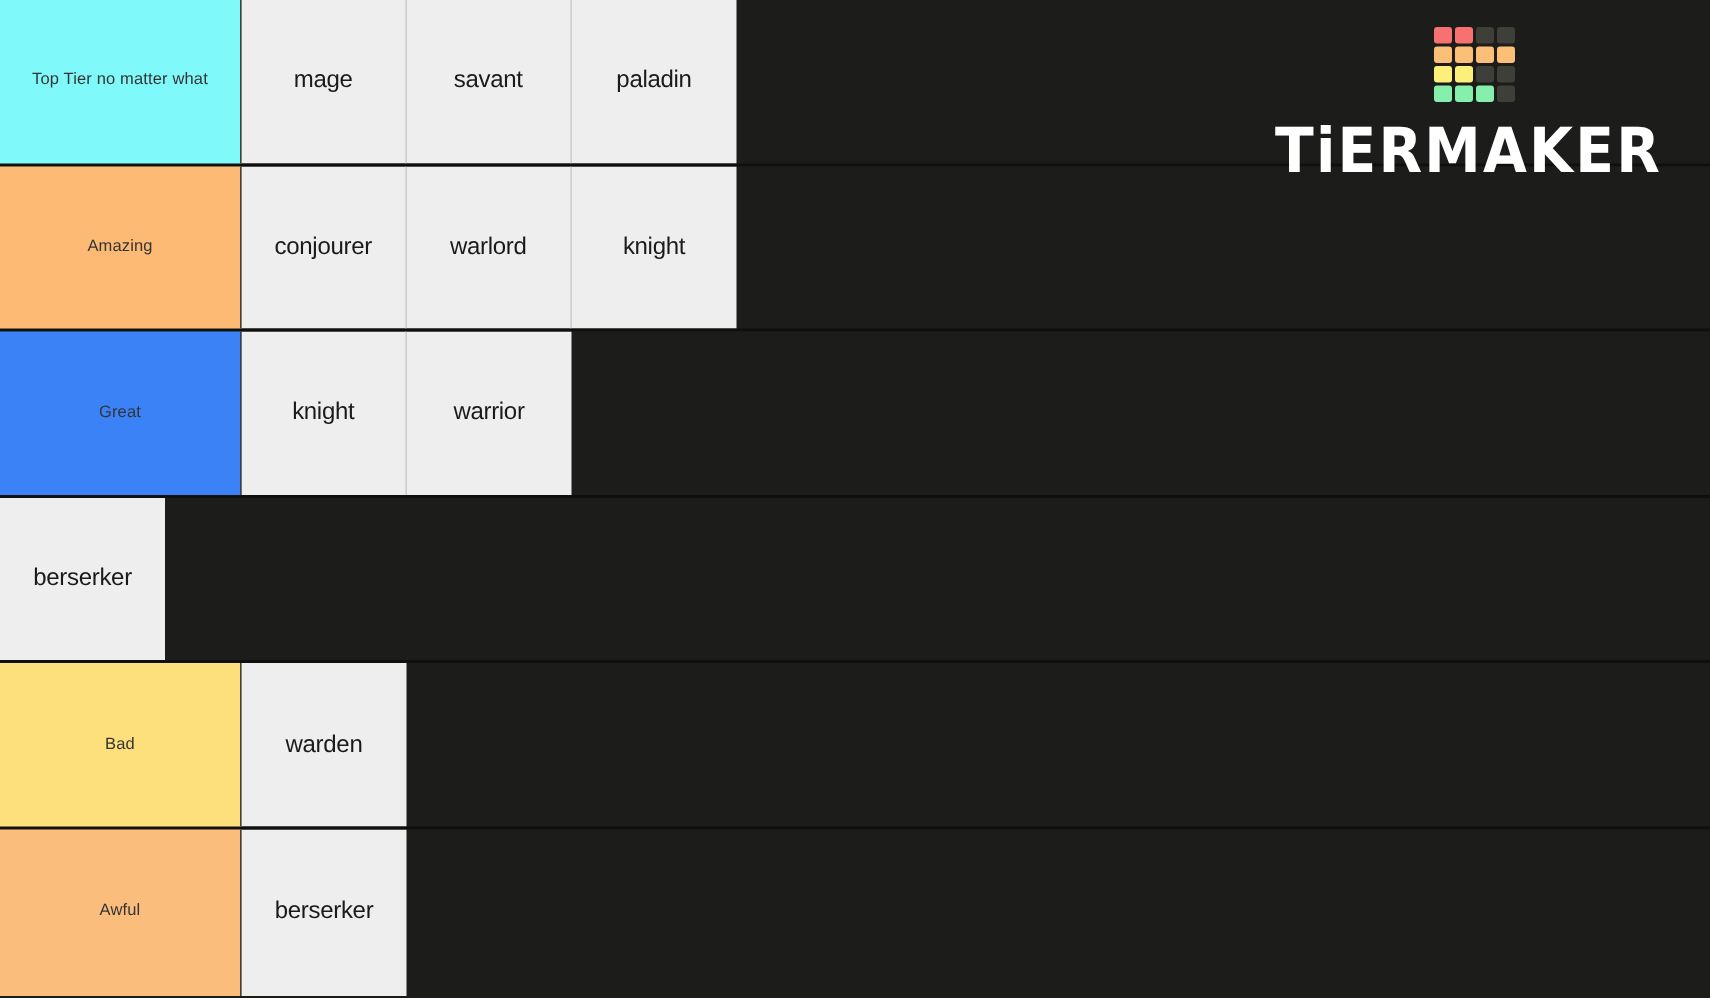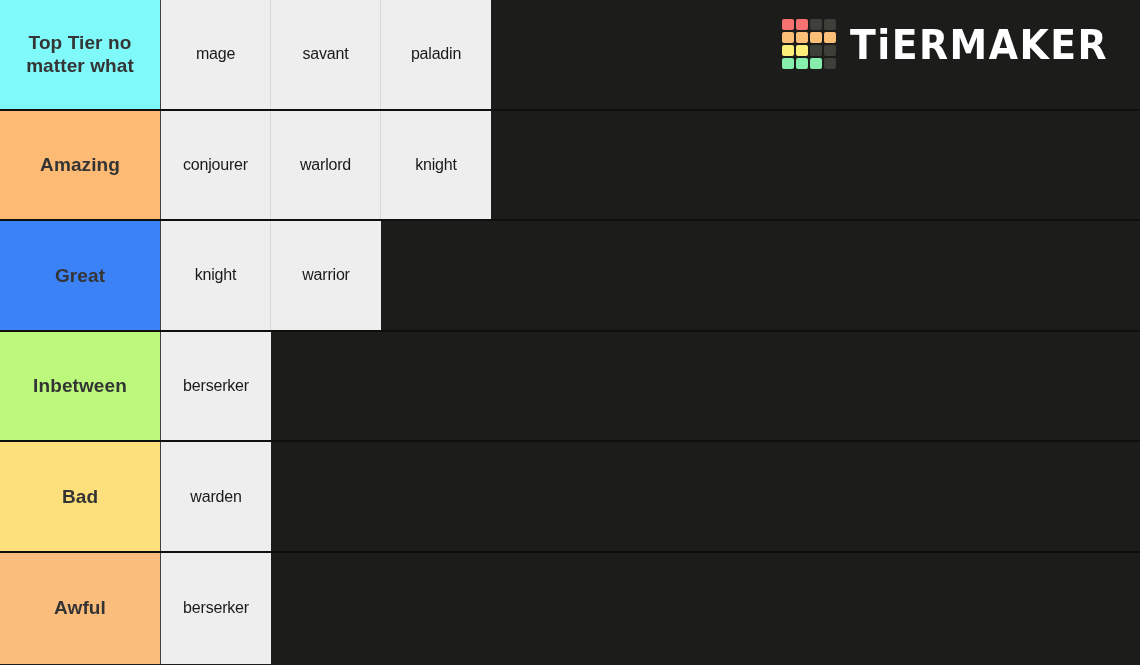--- a/index.html
+++ b/index.html
@@ -12,20 +12,21 @@
   }
 
   #app { position:relative; width:1140px; height:665px; background:#1c1c1a; }
 
   
   .logo {
     position:absolute;
     top:18px; right:24px;
     display:flex; align-items:center; gap:14px;
     height:52px;
+    flex-direction:column;
   }
   .logo-grid {
     display:grid;
     grid-template-columns:repeat(4, 12px);
     grid-template-rows:repeat(4, 11px);
     gap:2px;
   }
   .logo-cell { width:12px; height:11px; border-radius:2px; }
 
   .logo-text {
@@ -55,22 +56,22 @@
   .tier-label {
     flex:0 0 161px;
     width:161px;
     height:100%;
     display:flex;
     align-items:center;
     justify-content:center;
     text-align:center;
     padding:4px 8px;
     color:#343434;
-    font-size:19px;
-    font-weight:700;
+    font-size:11px;
+    font-weight:400;
     line-height:1.25;
     letter-spacing:0.1px;
     border-right:1px solid #44403c;
   }
 
   .tier-items {
     flex:1 1 auto;
     display:flex;
     height:100%;
     min-width:0;
@@ -119,21 +120,20 @@
         </div>
       </div>
       <div class="tier-row">
         <div class="tier-label" style="background: #3b82f6;">Great</div>
         <div class="tier-items">
           <div class="tier-item">knight</div>
           <div class="tier-item">warrior</div>
         </div>
       </div>
       <div class="tier-row">
-        <div class="tier-label" style="background: rgb(188, 248, 123);">Inbetween</div>
         <div class="tier-items">
           <div class="tier-item">berserker</div>
         </div>
       </div>
       <div class="tier-row">
         <div class="tier-label" style="background: rgb(253, 223, 123);">Bad</div>
         <div class="tier-items">
           <div class="tier-item">warden</div>
         </div>
       </div>

